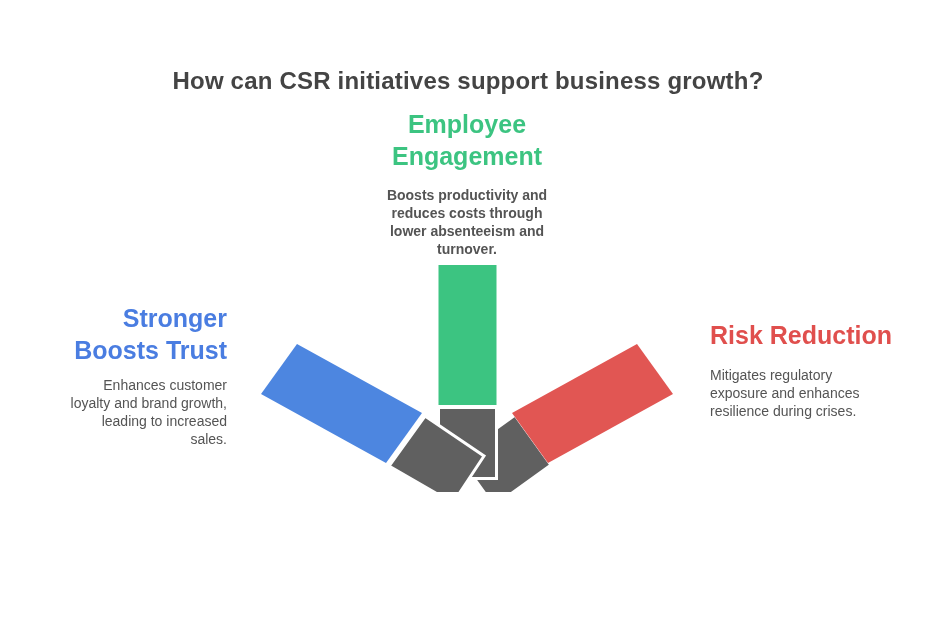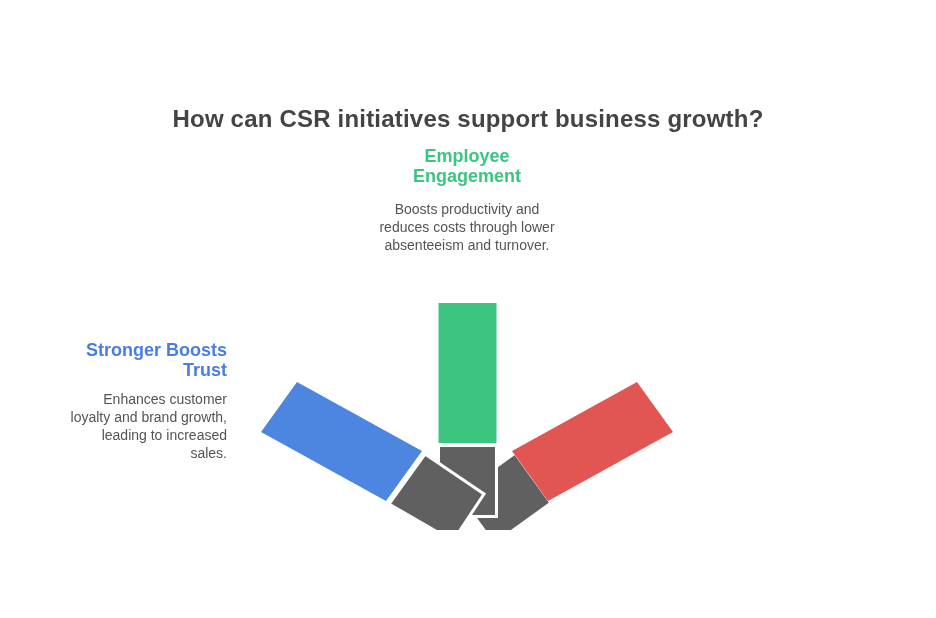--- a/index.html
+++ b/index.html
@@ -7,21 +7,20 @@
     padding: 0;
     background: #ffffff;
   }
   .canvas {
     position: relative;
     width: 936px;
     height: 492px;
     background: #ffffff;
     overflow: hidden;
     font-family: "Liberation Sans", sans-serif;
-    margin-top: 38px;
   }
   .page-title {
     position: absolute;
     top: 50px;
     left: 0;
     width: 100%;
     text-align: center;
     font-size: 24px;
     font-weight: 700;
     line-height: 30px;
@@ -37,37 +36,37 @@
   }
   .graphic .gray-seg {
     stroke: #ffffff;
     stroke-width: 3;
     stroke-linejoin: miter;
   }
   .section {
     position: absolute;
   }
   .section-heading {
-    font-size: 18px;
+    font-size: 25px;
     font-weight: 700;
-    line-height: 20px;
+    line-height: 32px;
   }
   .section-body {
     font-size: 14px;
     line-height: 18px;
   }
   
   .section-center {
     top: 108px;
     left: 337px;
     width: 260px;
     text-align: center;
   }
   .section-center .section-heading { width: 180px; margin: 0 auto; }
-  .section-center .section-body    { width: 180px; margin: 14px auto 0; }
+  .section-center .section-body    { width: 180px; margin: 14px auto 0; font-weight: bold; }
   
   .section-left {
     top: 302px;
     left: 27px;
     width: 200px;
     text-align: right;
   }
   .section-left .section-heading { width: 160px; margin: 0 0 0 auto; }
   .section-left .section-body    { width: 165px; margin: 10px 0 0 auto; }
   
@@ -105,14 +104,18 @@
   <div class="section section-center">
     <div class="section-heading" style="color: rgb(60, 196, 129);">Employee Engagement</div>
     <div class="section-body" style="color: rgb(84, 84, 84);">Boosts productivity and reduces costs through lower absenteeism and turnover.</div>
   </div>
 
   <div class="section section-left">
     <div class="section-heading" style="color: rgb(74, 125, 225);">Stronger Boosts Trust</div>
     <div class="section-body" style="color: rgb(84, 84, 84);">Enhances customer loyalty and brand growth, leading to increased sales.</div>
   </div>
 
+  <div class="section section-right">
+    <div class="section-heading" style="color: rgb(224, 79, 77);">Risk Reduction</div>
+    <div class="section-body" style="color: rgb(84, 84, 84);">Mitigates regulatory exposure and enhances resilience during crises.</div>
+  </div>
 
 </div>
 
 </body></html>

